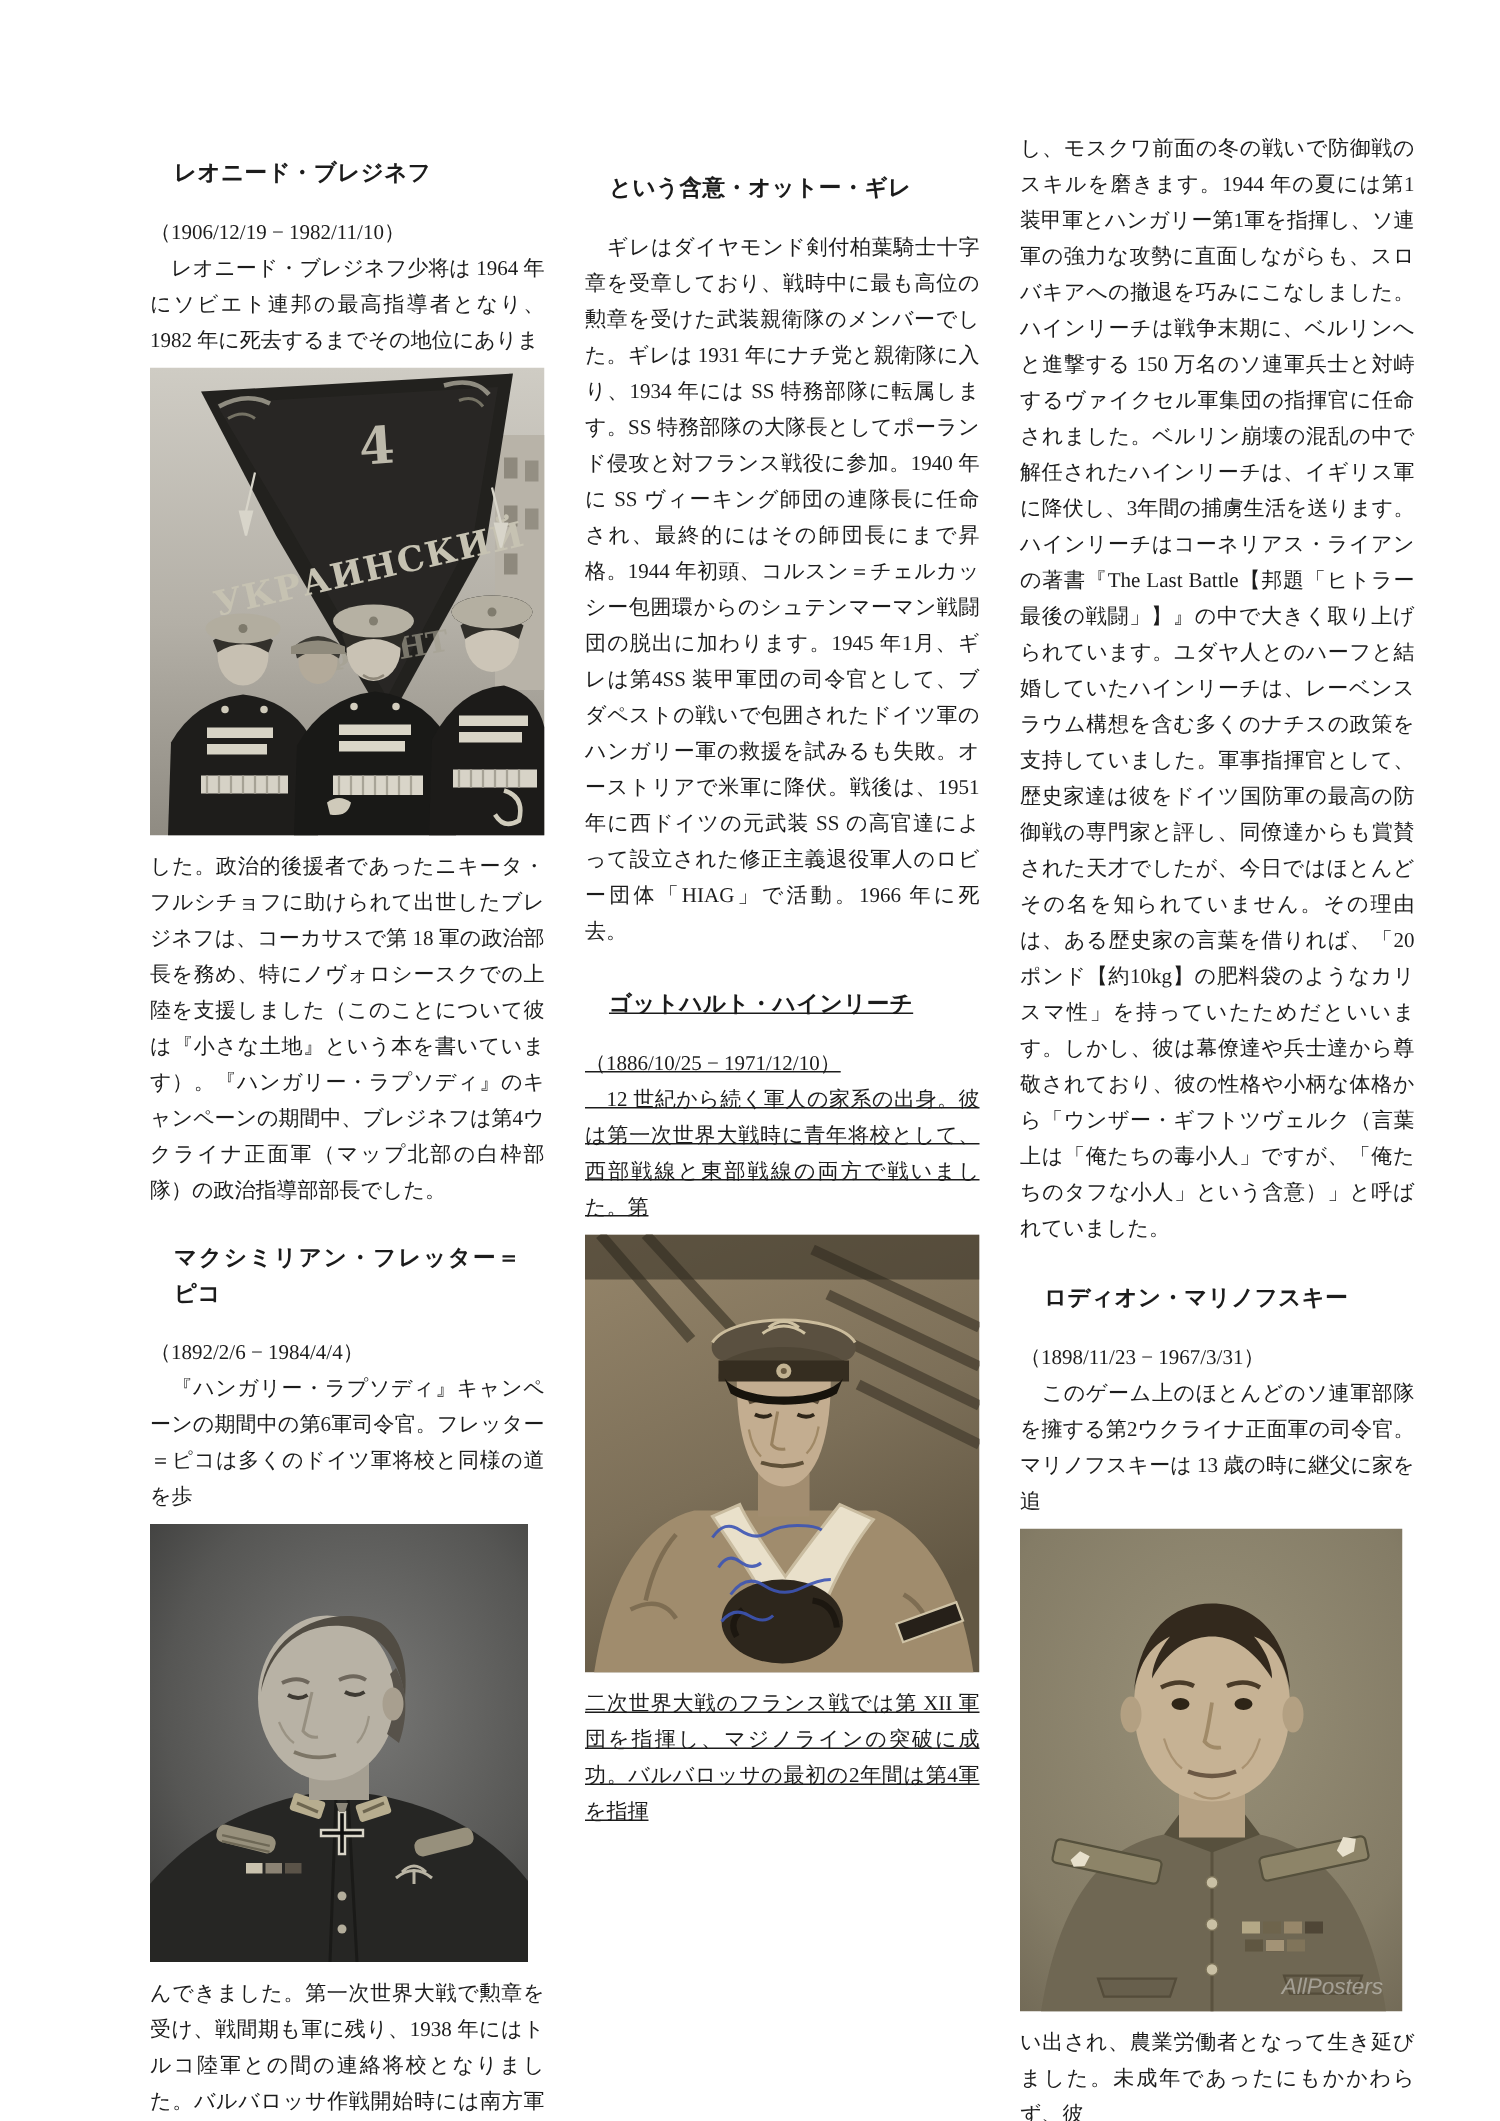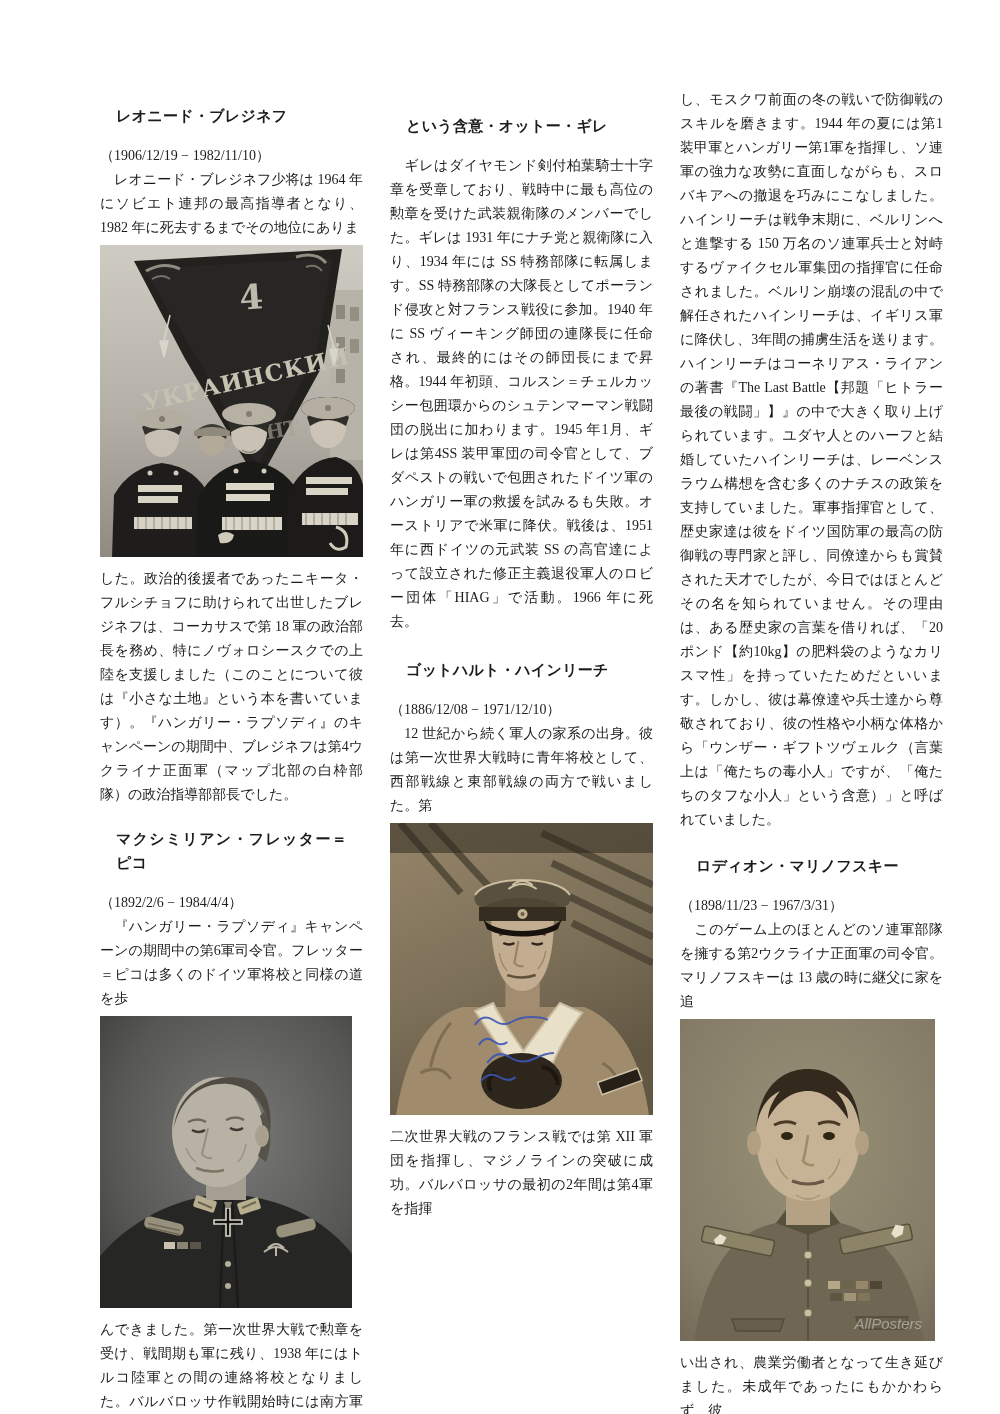--- a/index.html
+++ b/index.html
@@ -22,21 +22,21 @@
   .entry-dates { line-height:24px; }
   p { margin:0; }
   figure { margin:5px 0 10px 0; padding:0; }
   figure svg { display:block; width:100%; height:100%; }
   .fig-brezhnev  { height:312px; }
   .fig-fretter   { height:292px; width:252px; }
   .fig-heinrici  { height:292px; }
   .fig-malinovsky{ height:322px; width:255px;border-radius:13px; }
   .sect-gap1 { margin-top:20px; }
   .sect-gap2 { margin-top:26px; }
-  .sect-gap3 { margin-top:24px; }
+  .sect-gap3 { margin-top:24px;text-decoration:underline; }
   .sect-gap4 { margin-top:22px; }
 </style>
 </head>
 <body>
 
 <div class="page">
   <div class="cols">
 
     <div class="col">
 
@@ -207,21 +207,21 @@
 
     <div class="col">
 
       <div class="sect-gap2">
         <h3 class="entry-title">という含意・オットー・ギレ</h3>
         <p>　ギレはダイヤモンド剣付柏葉騎士十字章を受章しており、戦時中に最も高位の勲章を受けた武装親衛隊のメンバーでした。ギレは 1931 年にナチ党と親衛隊に入り、1934 年には SS 特務部隊に転属します。SS 特務部隊の大隊長としてポーランド侵攻と対フランス戦役に参加。1940 年に SS ヴィーキング師団の連隊長に任命され、最終的にはその師団長にまで昇格。1944 年初頭、コルスン＝チェルカッシー包囲環からのシュテンマーマン戦闘団の脱出に加わります。1945 年1月、ギレは第4SS 装甲軍団の司令官として、ブダペストの戦いで包囲されたドイツ軍のハンガリー軍の救援を試みるも失敗。オーストリアで米軍に降伏。戦後は、1951 年に西ドイツの元武装 SS の高官達によって設立された修正主義退役軍人のロビー団体「HIAG」で活動。1966 年に死去。</p>
       </div>
 
       <div class="sect-gap3">
         <h3 class="entry-title">ゴットハルト・ハインリーチ</h3>
-        <div class="entry-dates">（1886/12/08 − 1971/12/10）</div>
+        <div class="entry-dates">（1886/10/25 − 1971/12/10）</div>
         <p>　12 世紀から続く軍人の家系の出身。彼は第一次世界大戦時に青年将校として、西部戦線と東部戦線の両方で戦いました。第</p>
 
         <figure class="fig-heinrici">
           <svg viewBox="0 0 260 292" preserveAspectRatio="none">
             <defs>
               <linearGradient id="bghe" x1="0" y1="0" x2="0.4" y2="1">
                 <stop offset="0" stop-color="#95856a"></stop>
                   <stop offset="0.6" stop-color="#7c6f58"></stop>
                   <stop offset="1" stop-color="#625743"></stop>
               </linearGradient>

